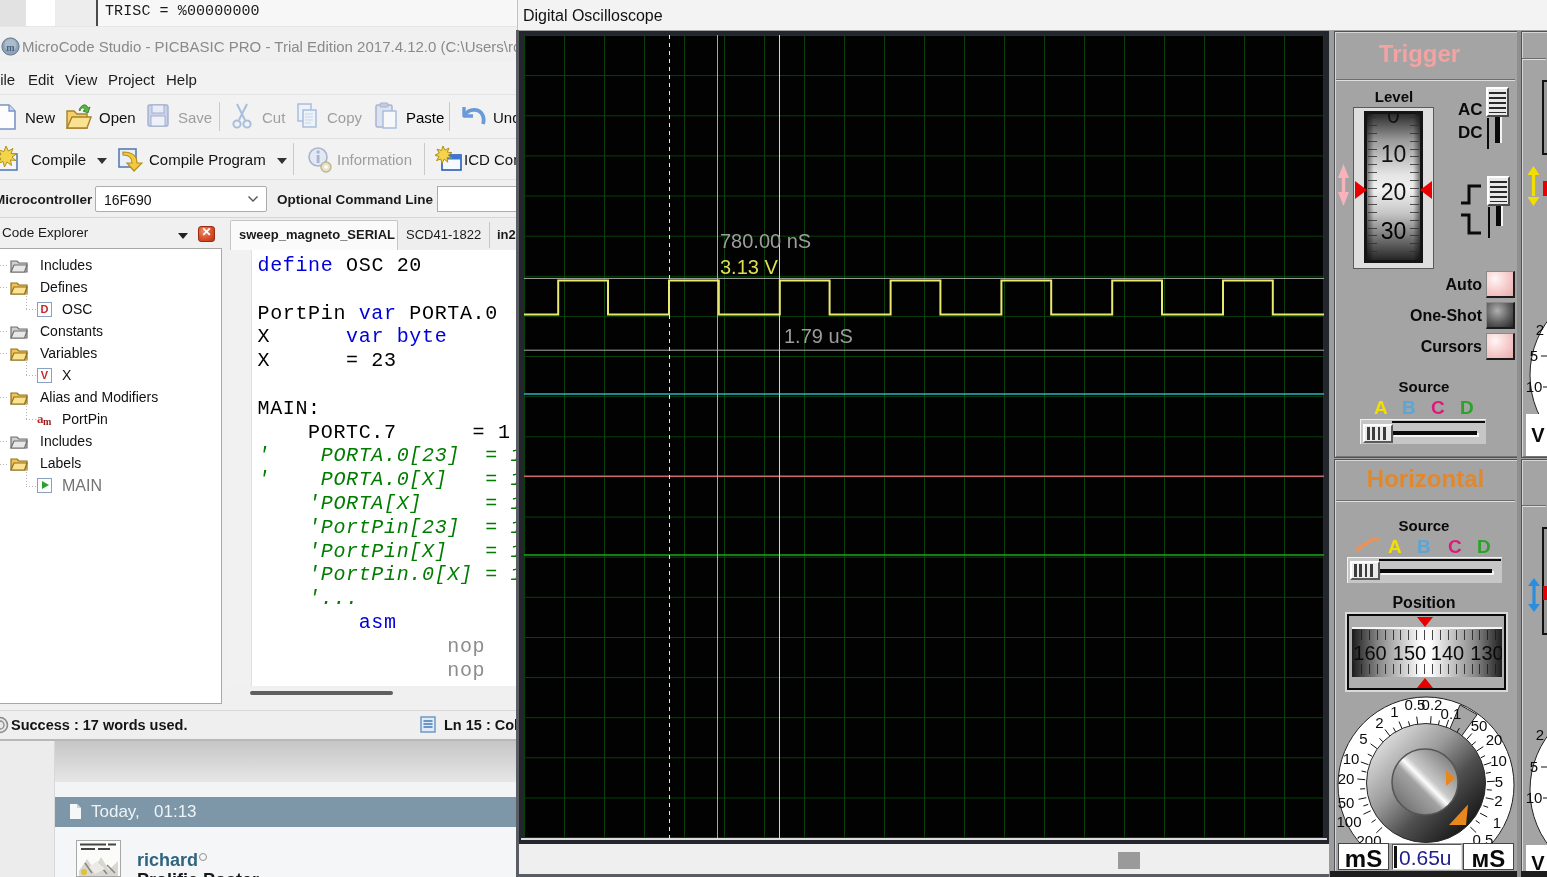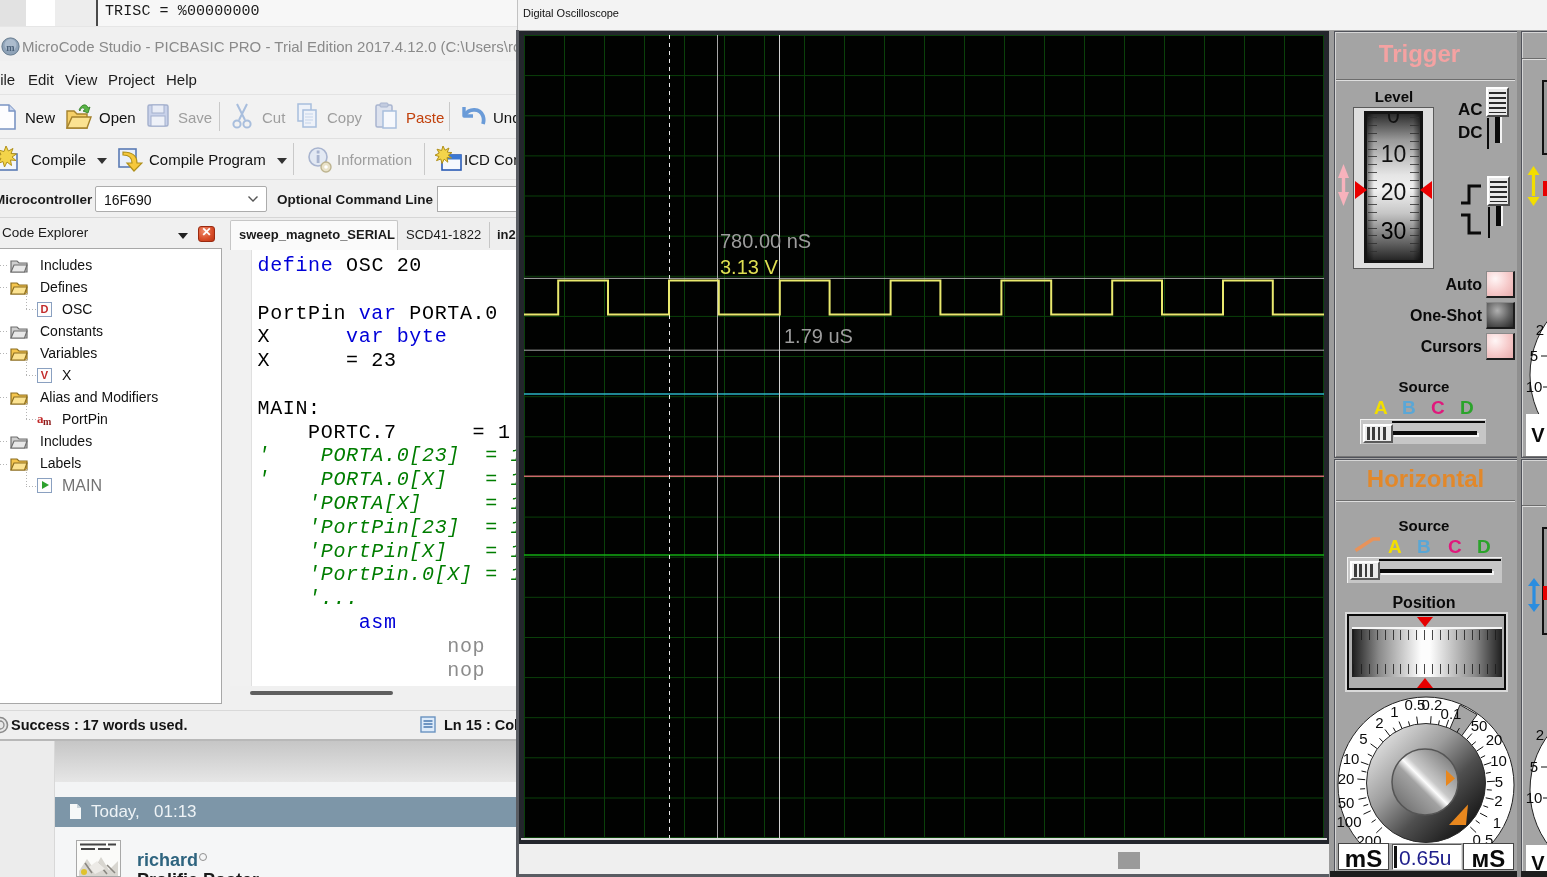--- a/index.html
+++ b/index.html
@@ -73,21 +73,21 @@
  <rect x="8" y="8" width="13" height="17" fill="#eef2f9" stroke="#a8bedd" stroke-width="1.5"></rect>
  <path d="M10 12 h8 M10 15 h8 M10 18 h8 M10 21 h6" stroke="#c5d4ea" stroke-width="1"></path>
 </svg>
 <div class="a" style="left:327px;top:109px;font-size:15px;color:#9e9e9e;">Copy</div>
 
 <svg class="a" style="left:374px;top:102px;" width="25" height="28" viewBox="0 0 25 28">
  <rect x="2" y="3" width="16" height="22" rx="1.5" fill="#dde2ee" stroke="#a8b4cf" stroke-width="1.5"></rect>
  <rect x="6" y="1" width="8" height="4" rx="1" fill="#c2cbdf" stroke="#a8b4cf" stroke-width="1"></rect>
  <rect x="9" y="9" width="13" height="17" fill="#f6f8fc" stroke="#a8bedd" stroke-width="1.5"></rect>
 </svg>
-<div class="a" style="left:406px;top:109px;font-size:15px;color:#c2410c;">Paste</div>
+<div class="a" style="left:406px;top:109px;font-size:15px;color:#000000;">Paste</div>
 <div class="a" style="left:449px;top:102px;width:1px;height:29px;background:#c9c9c9;"></div>
 
 <svg class="a" style="left:460px;top:104px;" width="26" height="25" viewBox="0 0 26 25">
  <path d="M4 3 L4 12 L13 12" fill="none" stroke="#6a9bd8" stroke-width="3.4" stroke-linejoin="round"></path>
  <path d="M5 11 C9 4 20 4 23 12 C24 15 24 17 23 20" fill="none" stroke="#6a9bd8" stroke-width="3.8"></path>
 </svg>
 <div class="a" style="left:493px;top:109px;font-size:15px;color:#111;">Und</div>
 
 <div class="a" style="left:0;top:179px;width:517px;height:1px;background:#e0e0e0;"></div>
 
@@ -268,21 +268,21 @@
   <path d="M12 26 L20 20 L28 28 L18 33 Z" fill="#eceae6"></path>
   <circle cx="7" cy="31" r="3" fill="#e0c22e"></circle>
  </svg>
 </div>
 <div class="a" style="left:137px;top:850px;font-size:18px;font-weight:bold;color:#2e647f;">richard</div>
 <div class="a" style="left:199px;top:853px;width:8px;height:8px;border:1.5px solid #909090;border-radius:50%;box-sizing:border-box;"></div>
 <div class="a" style="left:137px;top:870px;font-size:18px;font-weight:bold;color:#1a1a1a;">Prolific Poster</div>
 
 <div class="a" style="left:517px;top:0;width:1030px;height:877px;background:#a4a4a4;border-left:1px solid #c2c2c2;box-sizing:border-box;"></div>
 <div class="a" style="left:518px;top:0;width:1029px;height:30px;background:#f3f3f3;"></div>
-<div class="a" style="left:523px;top:7px;font-size:11px;color:#111;">Digital Oscilloscope</div>
+<div class="a" style="left:523px;top:7px;font-size:16px;color:#111;">Digital Oscilloscope</div>
 
 <div class="a" style="left:519px;top:31px;width:810px;height:813px;background:#23262c;"></div>
 <div class="a" style="left:521px;top:837.6px;width:806px;height:2.4px;background:#dcdcdc;"></div>
 
 <div class="a" style="left:519px;top:844px;width:810px;height:29.5px;background:#efefef;"></div>
 <div class="a" style="left:1118px;top:852px;width:22px;height:17px;background:#9a9a9a;"></div>
 <div class="a" style="left:519px;top:873.5px;width:1028px;height:3.5px;background:#595c62;"></div>
 <div class="a" style="left:516px;top:30px;width:3px;height:847px;background:#5a5d63;"></div>
 <div class="a" style="left:1329px;top:31px;width:5px;height:846px;background:#9c9c9c;"></div>
 <svg class="a" style="left:524px;top:35px;" width="800" height="803" viewBox="0 0 800 803">
@@ -420,20 +420,26 @@
 <div class="a blab" style="left:1336px;top:594px;width:176px;text-align:center;font-size:16px;">Position</div>
 
 <div class="a" style="left:1345px;top:612px;width:163px;height:80px;background:#d9d9d9;"></div>
 <div class="a" style="left:1347px;top:614px;width:159px;height:76px;background:#aeaeae;border:2.5px solid #0a0a0a;box-sizing:border-box;"></div>
 <div class="a" style="left:1417px;top:616.5px;width:0;height:0;border-left:8px solid transparent;border-right:8px solid transparent;border-top:10px solid #e60000;"></div>
 <div class="a" style="left:1417px;top:678px;width:0;height:0;border-left:8px solid transparent;border-right:8px solid transparent;border-bottom:10px solid #e60000;"></div>
 <div class="a" style="left:1352px;top:626.5px;width:150px;height:2px;background:#f6f6f6;"></div>
 <div class="a" style="left:1352px;top:628.5px;width:150px;height:48px;background:linear-gradient(90deg,#1c1c1c 0%,#8a8a8a 18%,#fdfdfd 46%,#fdfdfd 52%,#8a8a8a 82%,#1e1e1e 100%);"></div>
 <div class="a" style="left:1353px;top:630px;width:148px;height:10px;background-image:repeating-linear-gradient(90deg,#1a1a1a 0,#1a1a1a 1px,transparent 1px,transparent 7.9px);opacity:.8;"></div>
 <div class="a" style="left:1353px;top:664px;width:148px;height:10px;background-image:repeating-linear-gradient(90deg,#1a1a1a 0,#1a1a1a 1px,transparent 1px,transparent 7.9px);opacity:.8;"></div>
+<div class="a" style="left:1352px;top:628.5px;width:150px;height:48px;overflow:hidden;">
+ <div style="position:absolute;left:0px;top:13px;width:36px;text-align:center;font-size:20px;color:#0a0a0a;">160</div>
+ <div style="position:absolute;left:39.5px;top:13px;width:36px;text-align:center;font-size:20px;color:#0a0a0a;">150</div>
+ <div style="position:absolute;left:77.5px;top:13px;width:36px;text-align:center;font-size:20px;color:#0a0a0a;">140</div>
+ <div style="position:absolute;left:117px;top:13px;width:36px;text-align:center;font-size:20px;color:#0a0a0a;">130</div>
+</div>
 <svg class="a" style="left:1334px;top:690px;" width="183" height="187" viewBox="0 0 183 187">
       <defs>
         <linearGradient id="kring" x1="14%" y1="14%" x2="86%" y2="86%">
           <stop offset="0%" stop-color="#dadada"></stop>
           <stop offset="35%" stop-color="#9c9c9c"></stop>
           <stop offset="65%" stop-color="#4f4f4f"></stop>
           <stop offset="100%" stop-color="#191919"></stop>
         </linearGradient>
         <linearGradient id="kface" x1="10%" y1="90%" x2="90%" y2="10%">
           <stop offset="0%" stop-color="#6f6f6f"></stop>

